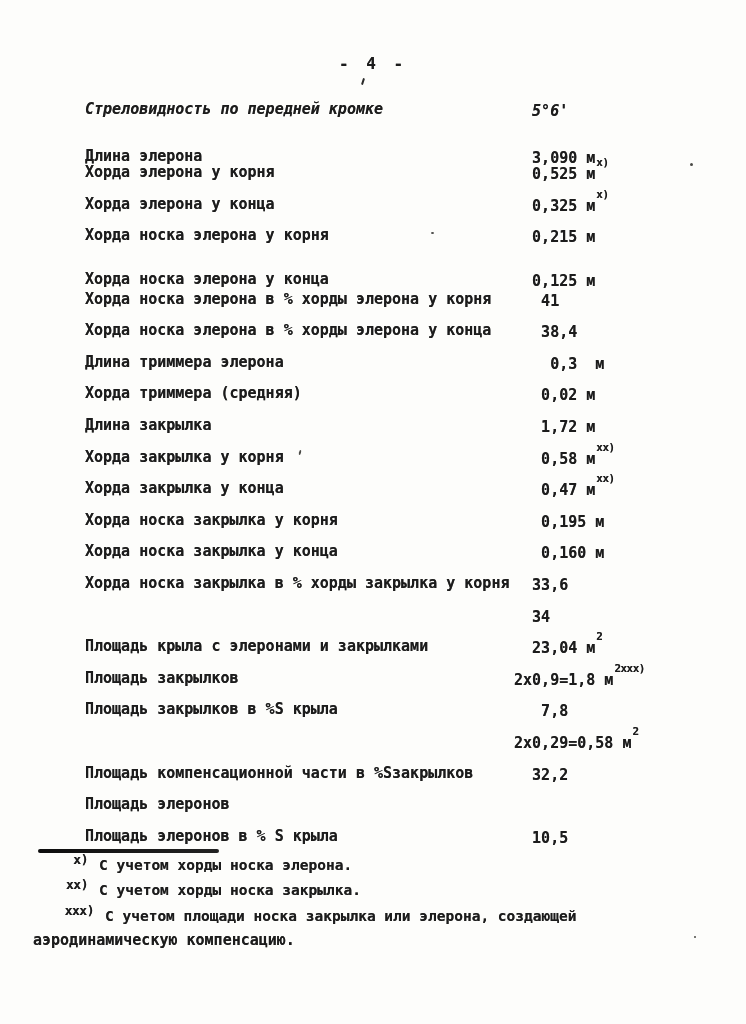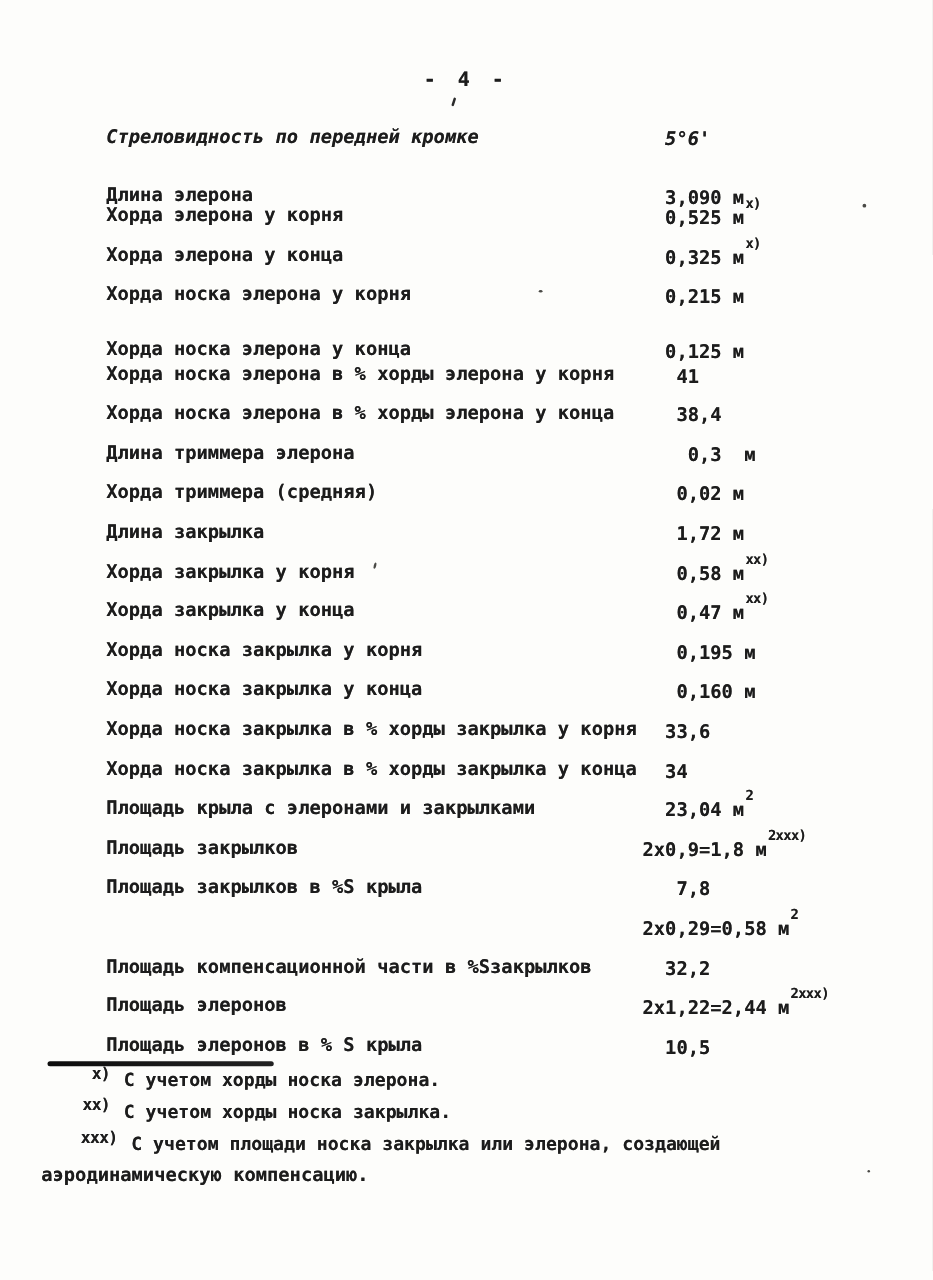--- a/index.html
+++ b/index.html
@@ -135,21 +135,20 @@
     <span class="lbl">Хорда носка закрылка у конца</span>
     <span class="val"><span class="vmain">    0,160 м</span><sup class="vsup"></sup></span>
   </div>
 
   <div class="row" style="top: 574px;">
     <span class="lbl">Хорда носка закрылка в % хорды закрылка у корня</span>
     <span class="val"><span class="vmain">   33,6</span><sup class="vsup"></sup></span>
   </div>
 
   <div class="row" style="top: 605.6px;">
-    <span class="lbl">Хорда носка закрылка в % хорды закрылка у конца</span>
     <span class="val"><span class="vmain">   34</span><sup class="vsup"></sup></span>
   </div>
 
   <div class="row" style="top: 637.2px;">
     <span class="lbl">Площадь крыла с элеронами и закрылками</span>
     <span class="val"><span class="vmain">   23,04 м</span><sup class="vsup">2</sup></span>
   </div>
 
   <div class="row" style="top: 668.8px;">
     <span class="lbl">Площадь закрылков</span>
@@ -165,21 +164,20 @@
     <span class="val"><span class="vmain"> 2x0,29=0,58 м</span><sup class="vsup">2</sup></span>
   </div>
 
   <div class="row" style="top: 763.6px;">
     <span class="lbl">Площадь компенсационной части в %Sзакрылков</span>
     <span class="val"><span class="vmain">   32,2</span><sup class="vsup"></sup></span>
   </div>
 
   <div class="row" style="top: 795.2px;">
     <span class="lbl">Площадь элеронов</span>
-    <span class="val"><span class="vmain"> 2x1,22=2,44 м</span><sup class="vsup">2xxx)</sup></span>
   </div>
 
   <div class="row" style="top: 826.8px;">
     <span class="lbl">Площадь элеронов в % S крыла</span>
     <span class="val"><span class="vmain">   10,5</span><sup class="vsup"></sup></span>
   </div>
 </div>
 
   <div class="fnrule"></div>
   <div id="fns">

